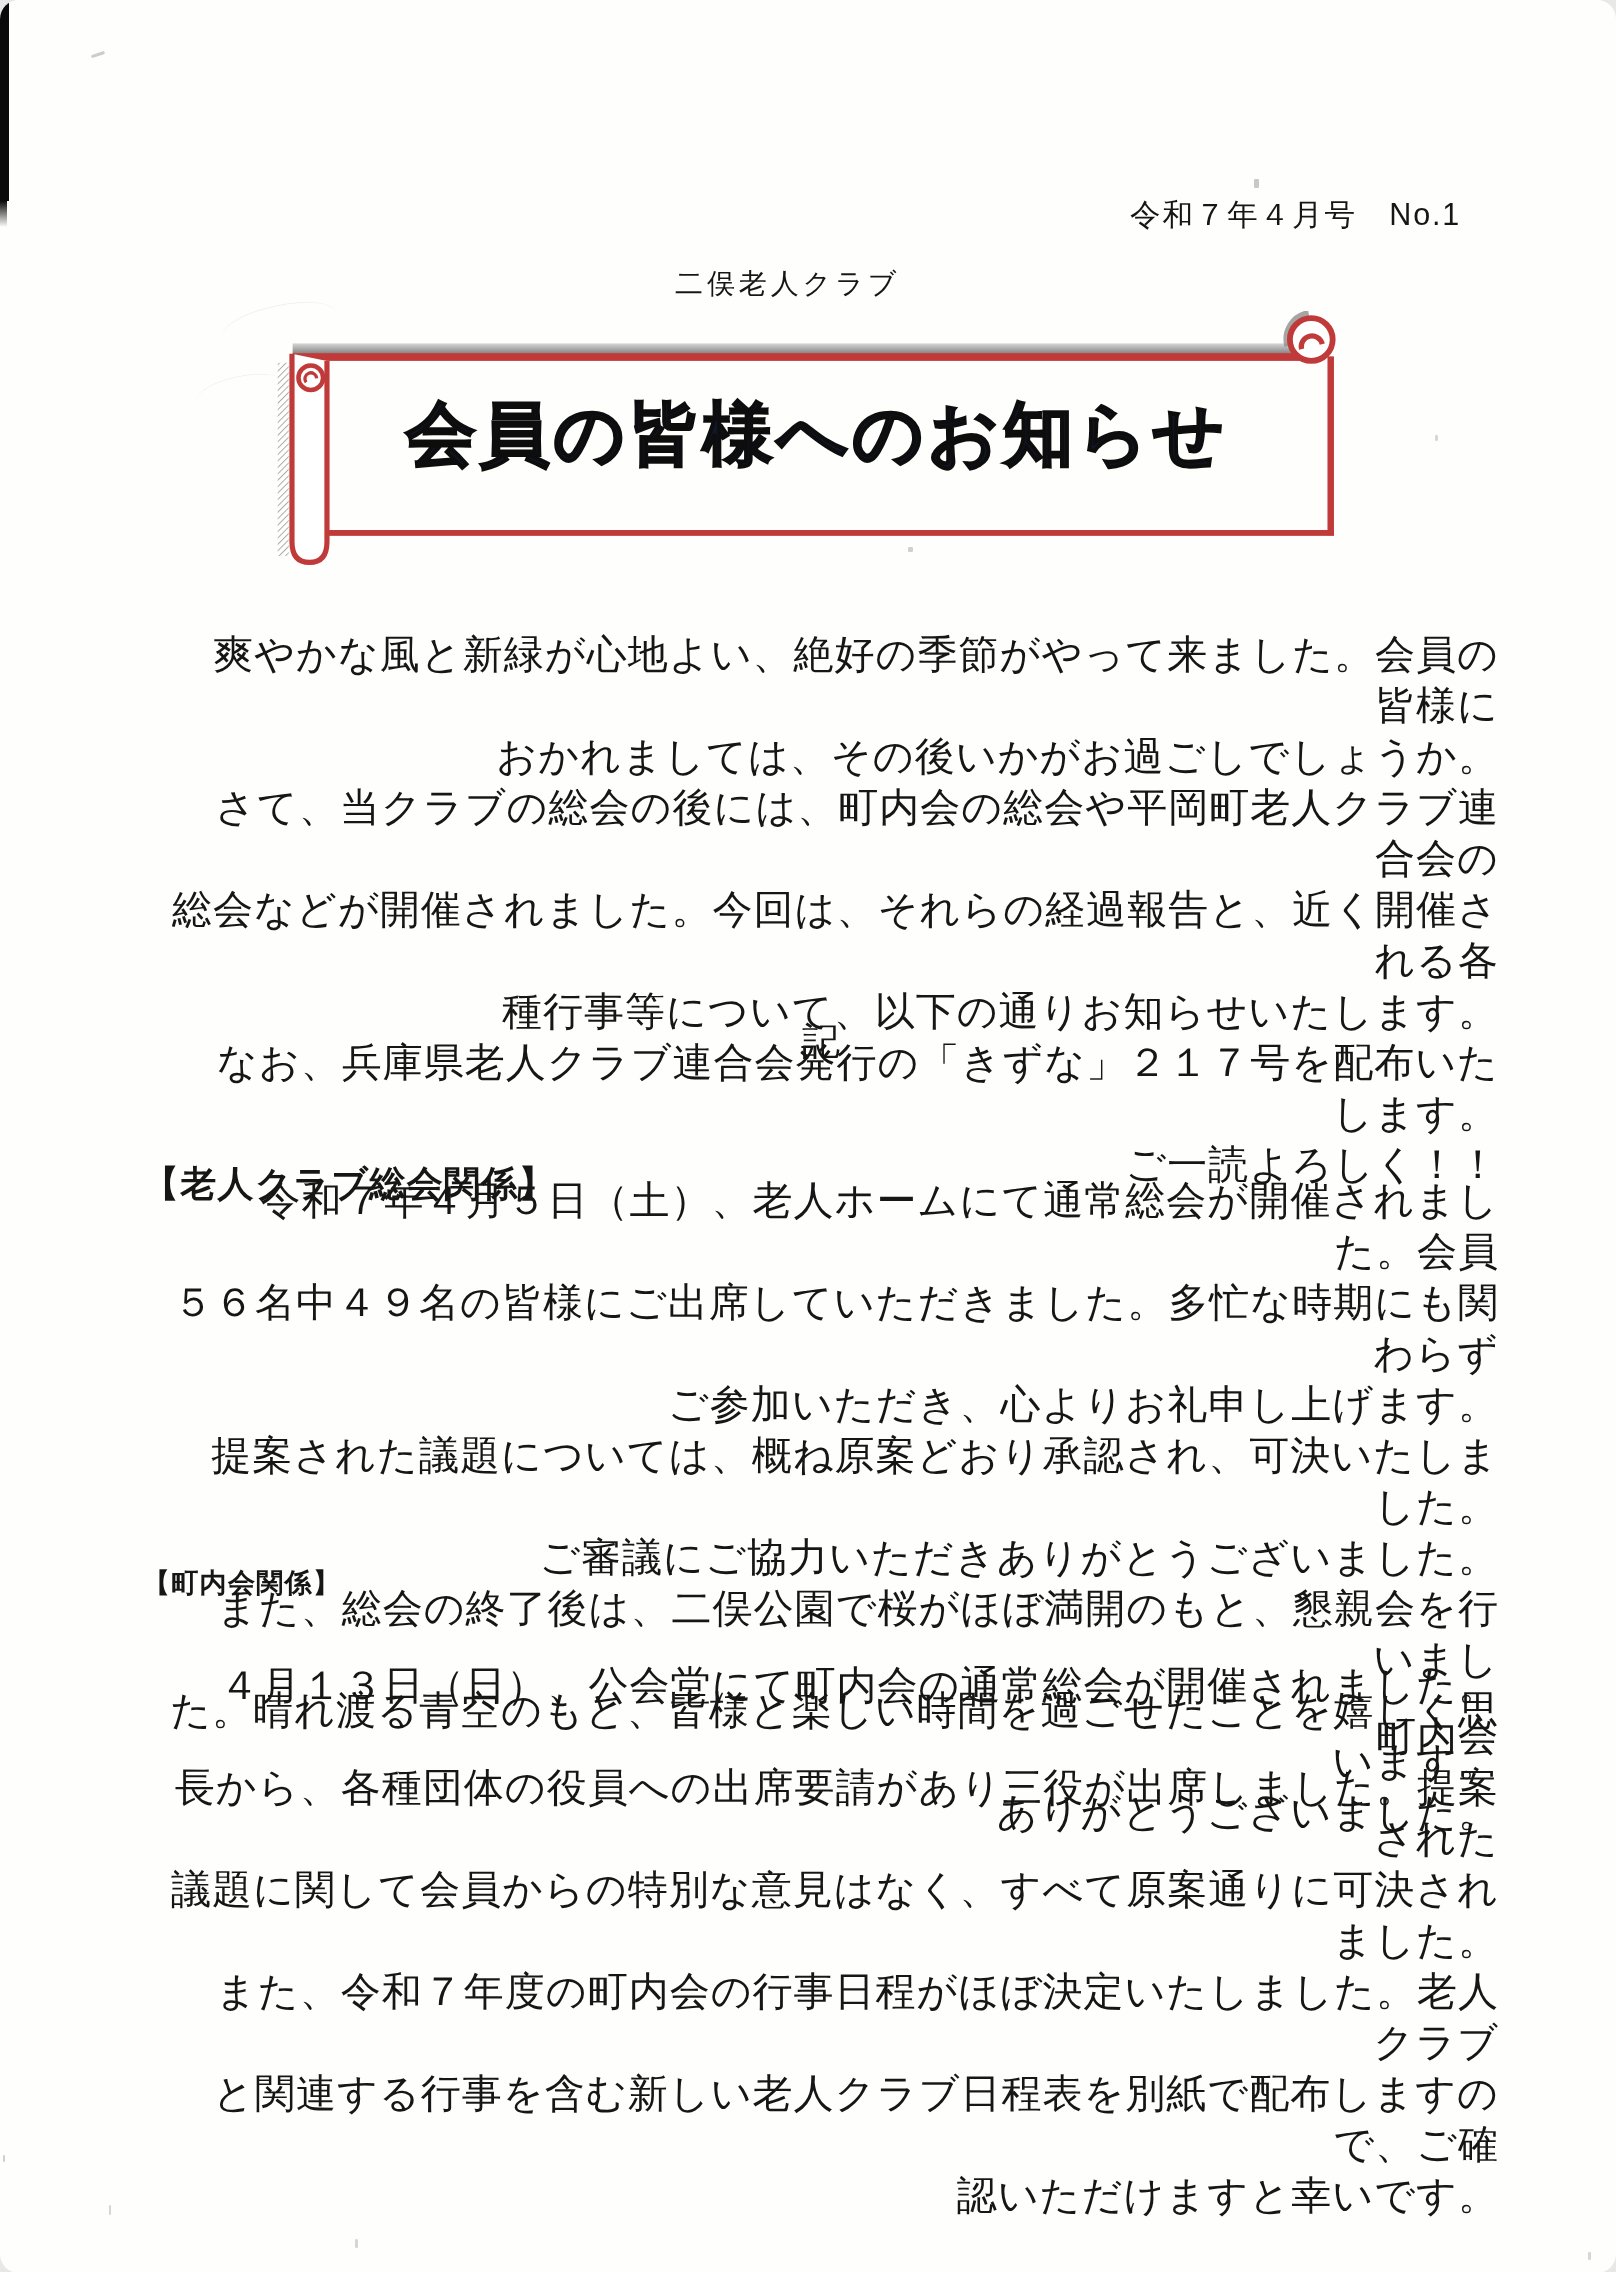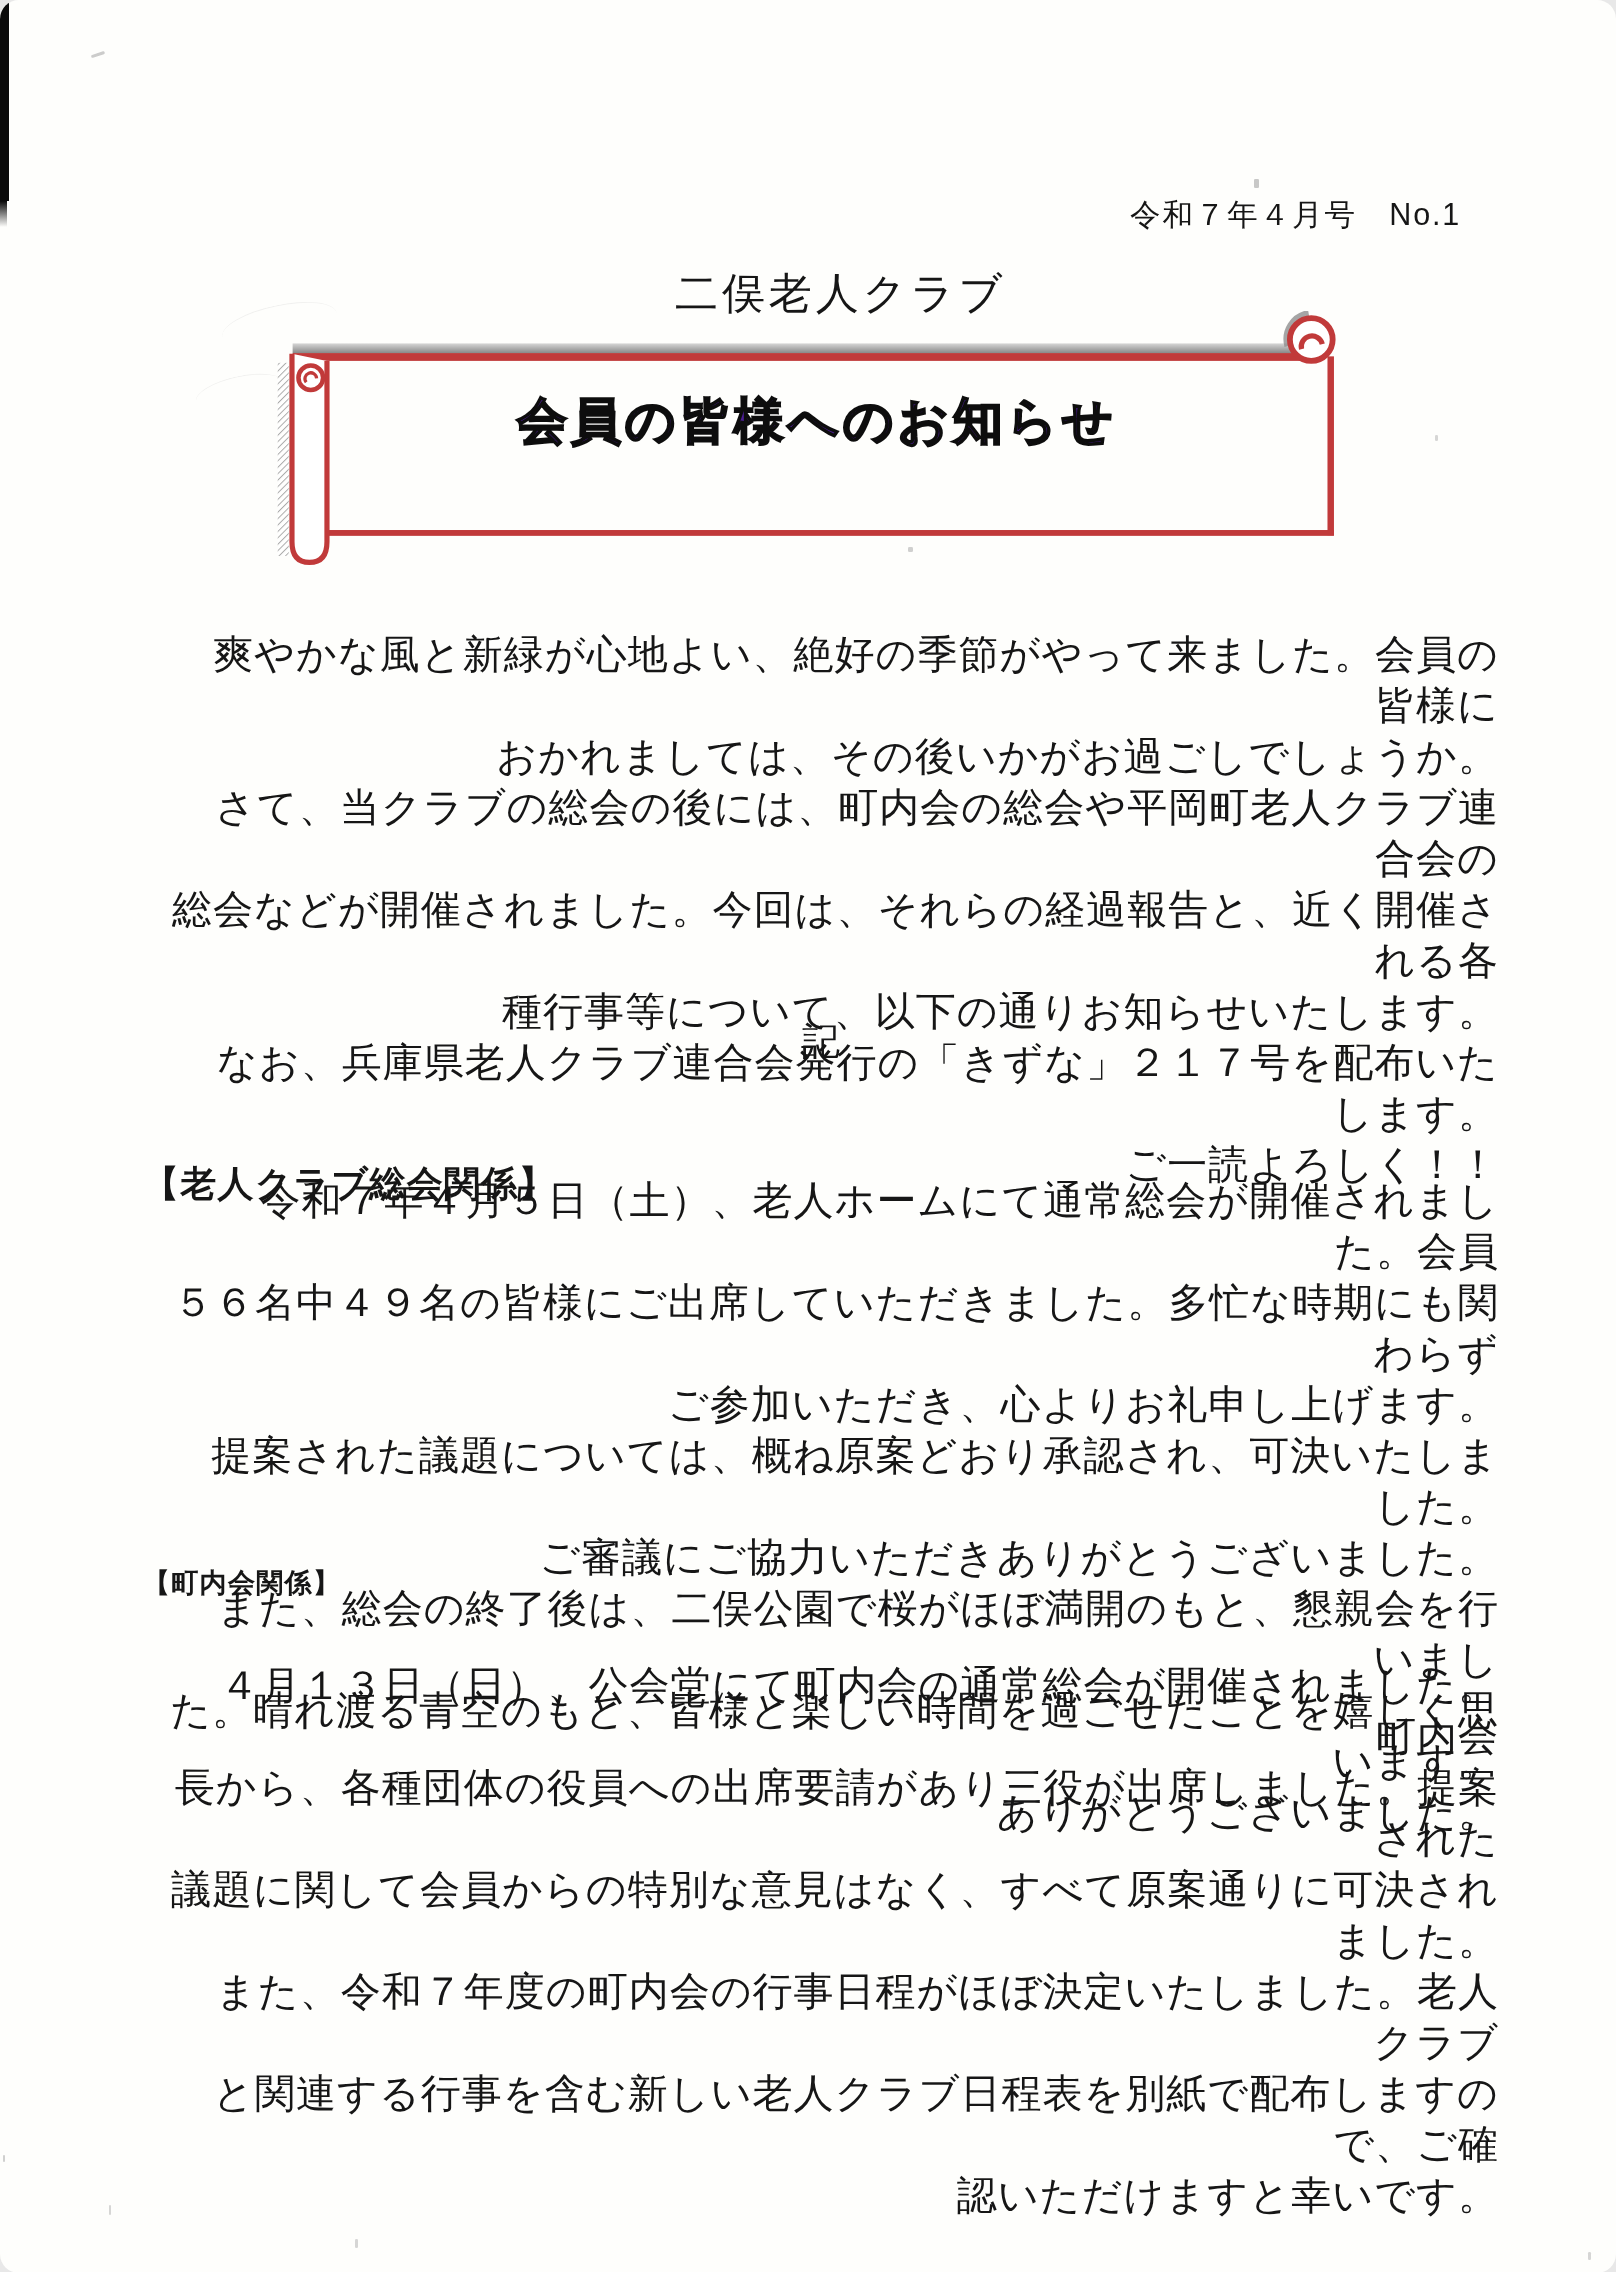--- a/index.html
+++ b/index.html
@@ -13,28 +13,28 @@
     border-radius:19px;
   }
   
   .edge-strip{position:absolute;left:0;top:0;width:9px;height:201px;background:#0a0a0a;}
   .edge-strip-tail{position:absolute;left:0;top:201px;width:7.1px;height:26px;
     background:linear-gradient(#0a0a0a,rgba(10,10,10,0));}
   .speck{position:absolute;background:#9a9a9a;border-radius:1.3px;}
   .ghost{position:absolute;border-top:1.9px solid #c9c9c9;border-radius:50%;opacity:.25;transform:rotate(-12deg);}
   
   .issue-label{position:absolute;left:1130px;top:195px;font-size:30.5px;letter-spacing:1.9px;}
-  .club-name{position:absolute;left:675px;top:265px;font-size:43px;letter-spacing:3.9px;}
+  .club-name{position:absolute;left:675px;top:265px;font-size:28px;letter-spacing:3.9px;}
   
   .banner-wrap{position:absolute;left:266px;top:311px;width:1103px;height:324px;}
   .banner-svg{position:absolute;left:0;top:0;width:100%;height:100%;}
   .banner-title{
     position:absolute;left:32px;top:77px;width:1038px;
-    text-align:center;font-size:50px;font-weight:900;letter-spacing:3.9px;
-    color:#4c1d95;
+    text-align:center;font-size:70px;font-weight:900;letter-spacing:3.9px;
+    color:#0f172a;
     -webkit-text-stroke:1.9px #0d0d0d;
   }
   
   .bodytext{
     position:absolute;left:143px;width:1356px;
     font-size:40px;line-height:51px;letter-spacing:1px;
     white-space:pre-line;
     text-align:right;
   }
   .intro{top:629px;}

